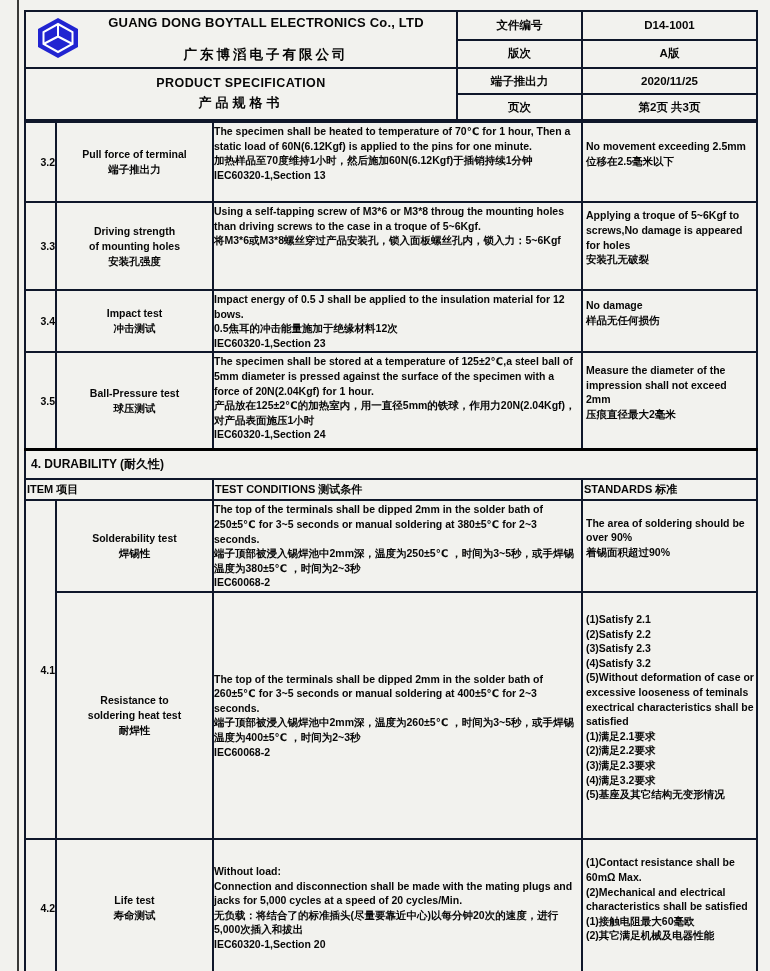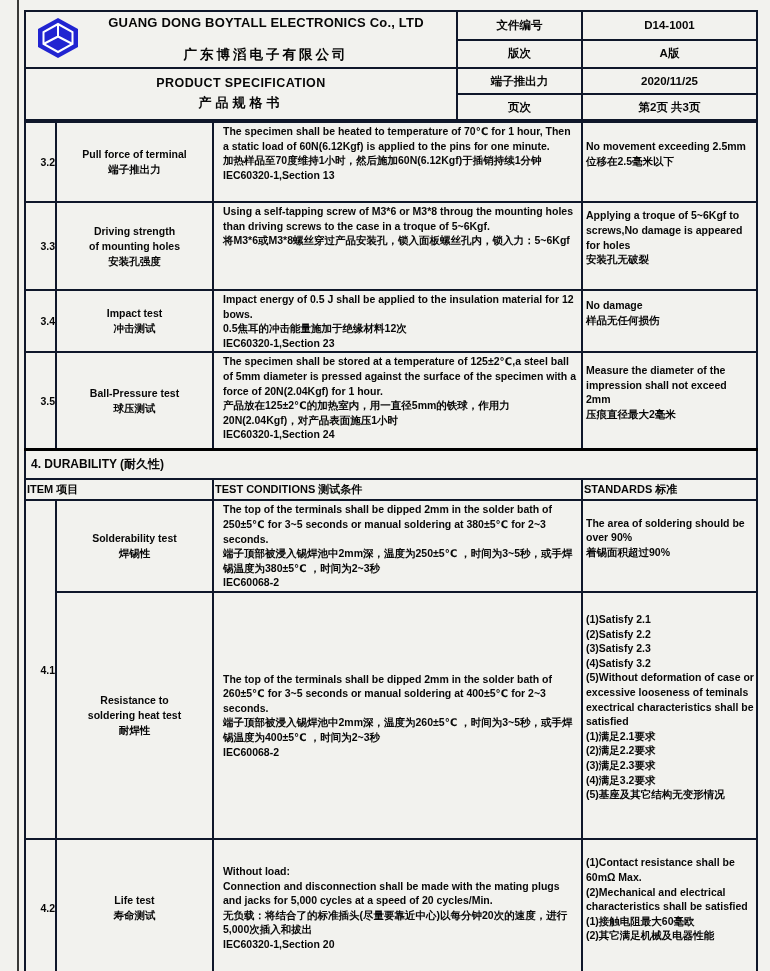--- a/index.html
+++ b/index.html
@@ -24,21 +24,21 @@
   .company-cn { font-size:13.5px; font-weight:bold; letter-spacing:3px; margin-top:16px; }
   .title-cell { text-align:center; vertical-align:middle; }
   .title-en { font-size:12.5px; font-weight:bold; letter-spacing:0.4px; }
   .title-cn { font-size:13px; font-weight:bold; letter-spacing:4px; margin-top:4px; }
   .meta-label, .meta-value { text-align:center; vertical-align:middle; font-weight:bold; font-size:11.5px; }
 
   
   .main-table { border-bottom:3px solid #000; }
   .num  { text-align:right; vertical-align:middle; font-weight:bold; font-size:10.5px; padding:0; }
   .item { text-align:center; vertical-align:middle; font-weight:bold; font-size:10.5px; line-height:15px; white-space:pre-line; padding:0 18px; }
-  .cond { vertical-align:top; font-weight:bold; font-size:10.5px; line-height:14.6px; white-space:pre-line; padding:1px 3px 1px 9px; }
+  .cond { vertical-align:top; font-weight:bold; font-size:10.5px; line-height:14.6px; white-space:pre-line; padding:1px 3px 1px 0; }
   .vmid { vertical-align:middle; }
   .std  { vertical-align:middle; font-weight:bold; font-size:10.5px; line-height:14.6px; white-space:pre-line; padding:1px 2px 18px 3px; }
   .section-bar { font-weight:bold; font-size:12px; padding-left:5px; vertical-align:middle; border-top:3px solid #000; }
   .colhdr { vertical-align:middle; font-weight:bold; font-size:11px; padding:1px; }
 </style>
 </head>
 <body>
 
 <div class="scan-edge"></div>
 

